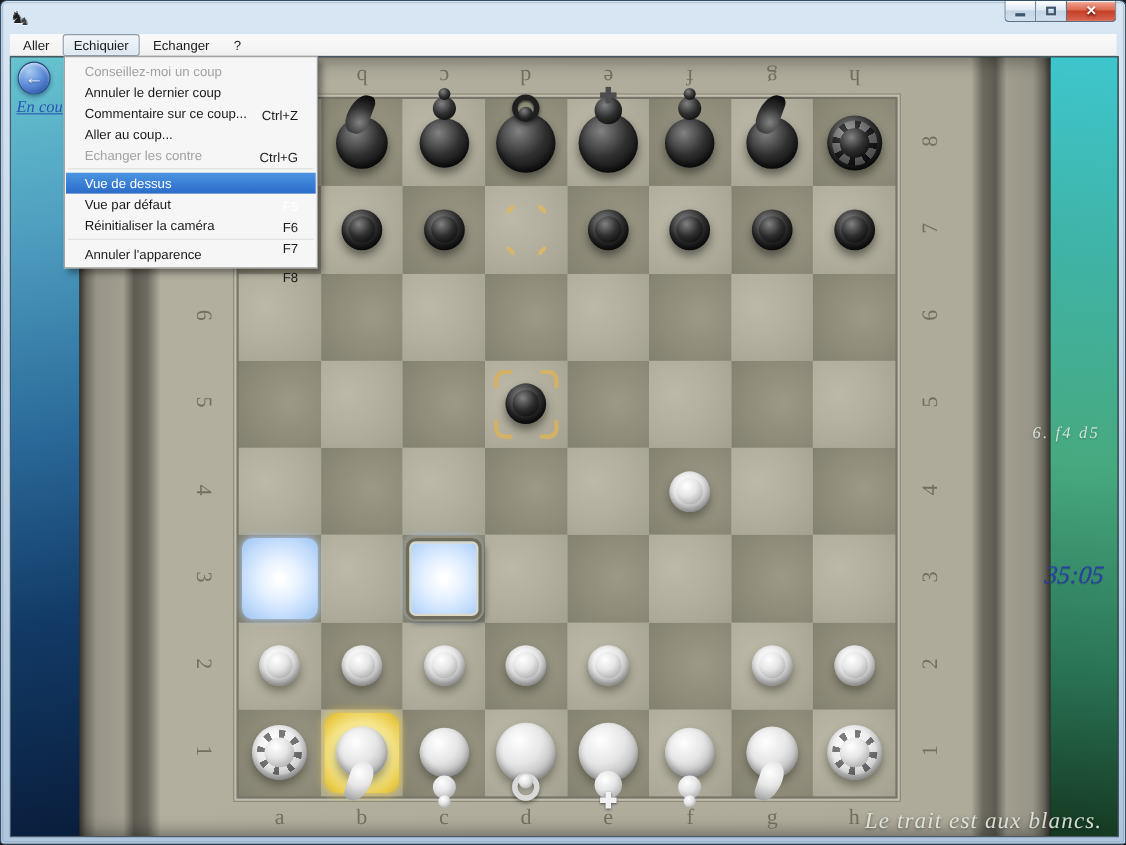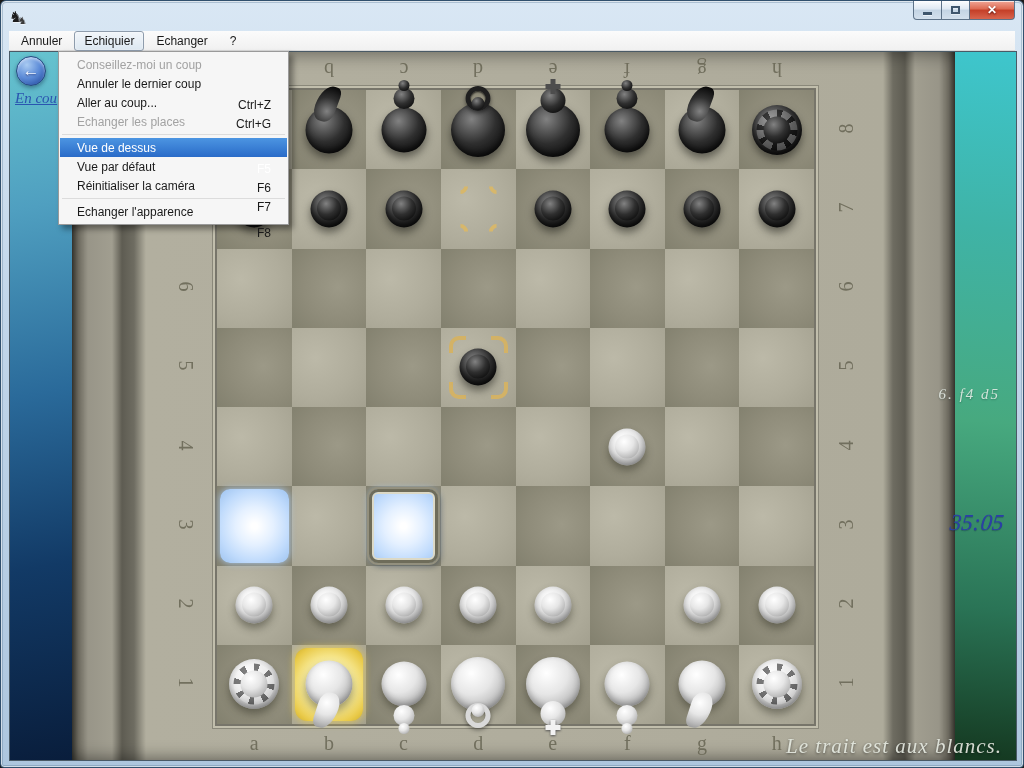--- a/index.html
+++ b/index.html
@@ -165,21 +165,21 @@
       <div class="win-btn" id="btn-max">
           <div class="glyph-max"></div>
         </div>
       <div class="win-btn" id="btn-close">
           <div class="glyph-close">✕</div>
         </div>
     </div>
   </div>
 
   <div id="menubar">
-      <div class="menu-item">Annuler</div>
+      <div class="menu-item">Aller</div>
       <div class="menu-item active">Echiquier</div>
       <div class="menu-item">Echanger</div>
       <div class="menu-item">?</div>
     </div>
 
   <div id="content">
     <div id="bg-left"></div>
     <div id="bg-right"></div>
 
     <div id="board-frame">
@@ -453,40 +453,44 @@
   <div id="dropdown">
       <div class="mitem disabled">
         <div class="mlabel">Conseillez-moi un coup</div>
         <div class="mshortcut"></div>
       </div>
       <div class="mitem">
         <div class="mlabel">Annuler le dernier coup</div>
         <div class="mshortcut">Ctrl+Z</div>
       </div>
       <div class="mitem">
+        <div class="mlabel">Commentaire sur ce coup...</div>
+        <div class="mshortcut"></div>
+      </div>
+      <div class="mitem">
         <div class="mlabel">Aller au coup...</div>
         <div class="mshortcut">Ctrl+G</div>
       </div>
       <div class="mitem disabled">
-        <div class="mlabel">Echanger les places</div>
+        <div class="mlabel">Echanger les contre</div>
         <div class="mshortcut"></div>
       </div>
       <div class="msep"></div>
       <div class="mitem highlight">
         <div class="mlabel">Vue de dessus</div>
         <div class="mshortcut">F5</div>
       </div>
       <div class="mitem">
         <div class="mlabel">Vue par défaut</div>
         <div class="mshortcut">F6</div>
       </div>
       <div class="mitem">
         <div class="mlabel">Réinitialiser la caméra</div>
         <div class="mshortcut">F7</div>
       </div>
       <div class="msep"></div>
       <div class="mitem">
-        <div class="mlabel">Echanger l'apparence</div>
+        <div class="mlabel">Annuler l'apparence</div>
         <div class="mshortcut">F8</div>
       </div>
     </div>
 
 </div>
 
 </body></html>

